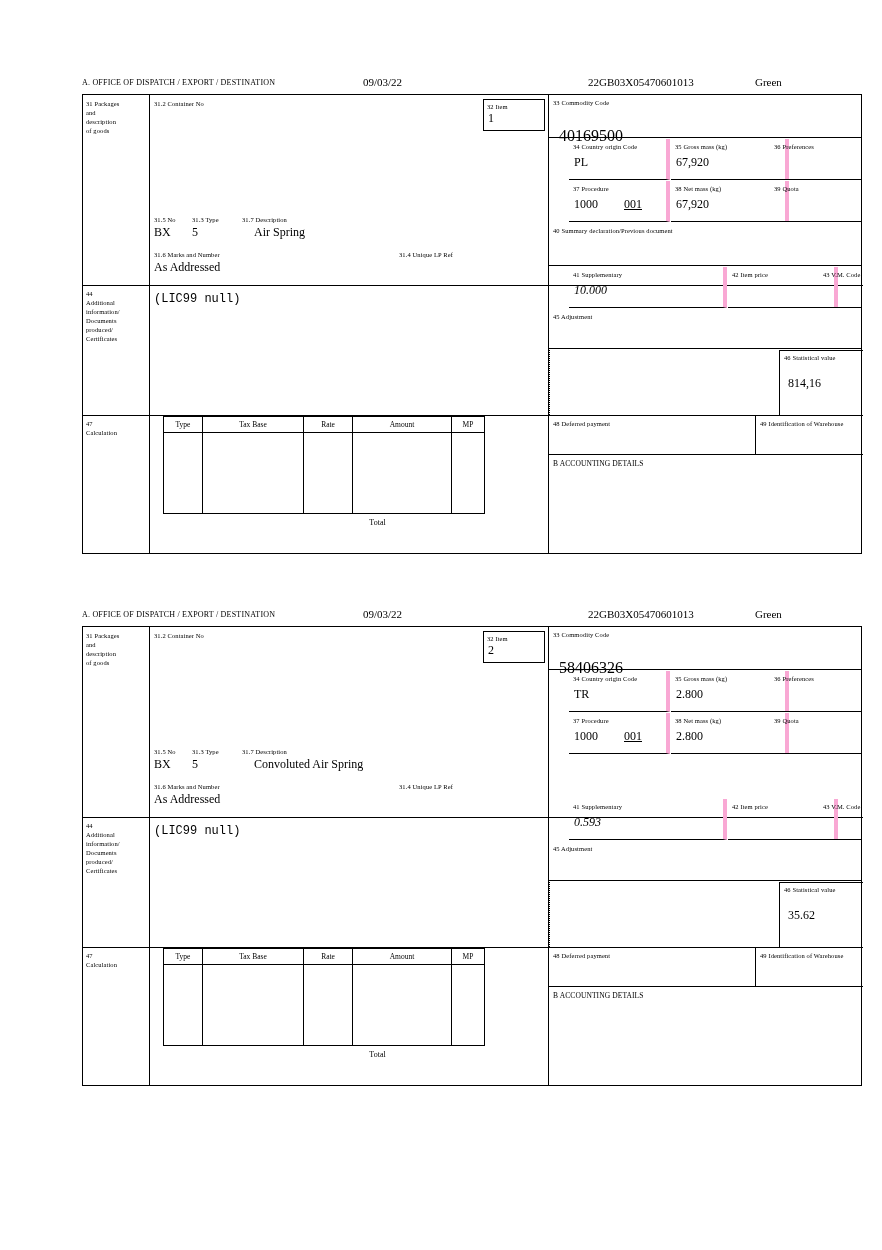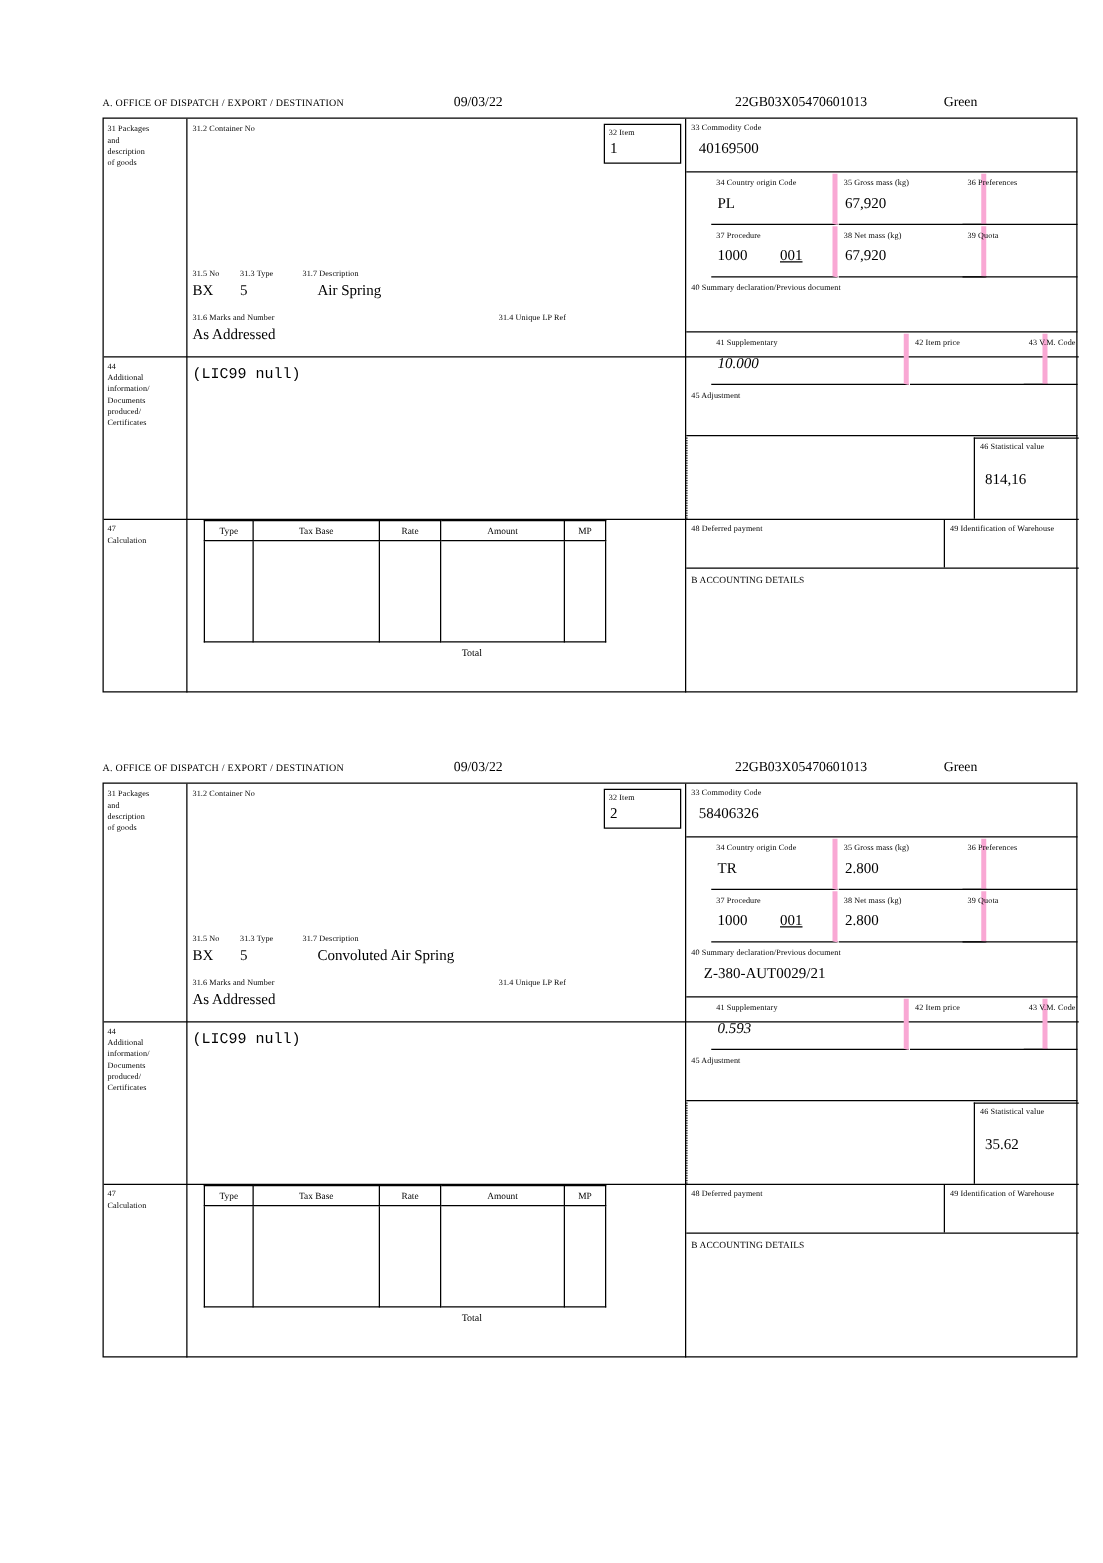--- a/index.html
+++ b/index.html
@@ -161,21 +161,21 @@
     font-size: 8px;
     vertical-align: middle;
   }
 
   
   .vdiv-right {
     position: absolute; left: 465px; top: 0; width: 1px; height: 459px; background: #000;
   }
   .c33 { left: 466px; top: 0; width: 313px; height: 43px; }
   .c33 .lbl { padding: 3px 0 0 4px; }
-  .c33 .val { padding: 4px 0 0 10px; font-size: 12px; }
+  .c33 .val { padding: 4px 0 0 10px; font-size: 16px; margin-top: 16px; }
 
   .c34 { left: 466px; top: 44px; width: 101px; height: 41px; }
   .c35 { left: 568px; top: 44px; width: 118px; height: 41px; }
   .c36 { left: 687px; top: 44px; width: 92px; height: 41px; }
   .c37 { left: 466px; top: 86px; width: 101px; height: 41px; }
   .c38 { left: 568px; top: 86px; width: 118px; height: 41px; }
   .c39 { left: 687px; top: 86px; width: 92px; height: 41px; }
   .c34 .lbl, .c35 .lbl, .c36 .lbl, .c37 .lbl, .c38 .lbl, .c39 .lbl { padding: 3px 0 0 4px; }
   .c34 .val, .c35 .val, .c37 .val, .c38 .val { padding: 4px 0 0 5px; font-size: 12px; }
   .c37 .val .p2 { padding-left: 26px; text-decoration: underline; }
@@ -479,24 +479,20 @@
       </div>
       <div class="cell c38 bb br">
         <div class="lbl">38 Net mass (kg)</div>
         <div class="val">2.800</div>
       </div>
       <div class="cell c39 bb">
         <div class="lbl">39 Quota</div>
         <div class="val"></div>
       </div>
 
-      <div class="cell c40 bb">
-        <div class="lbl">40 Summary declaration/Previous document</div>
-        <div class="val">Z-380-AUT0029/21</div>
-      </div>
 
       <div class="cell c41 bb br">
         <div class="lbl">41 Supplementary</div>
         <div class="val">0.593</div>
       </div>
       <div class="cell c42 bb br">
         <div class="lbl">42 Item price</div>
         <div class="val"></div>
       </div>
       <div class="cell c43 bb">

